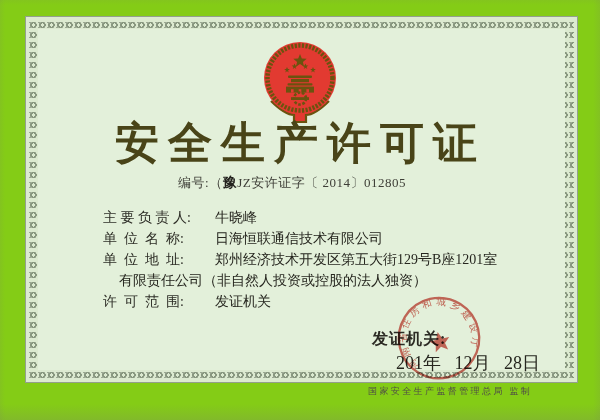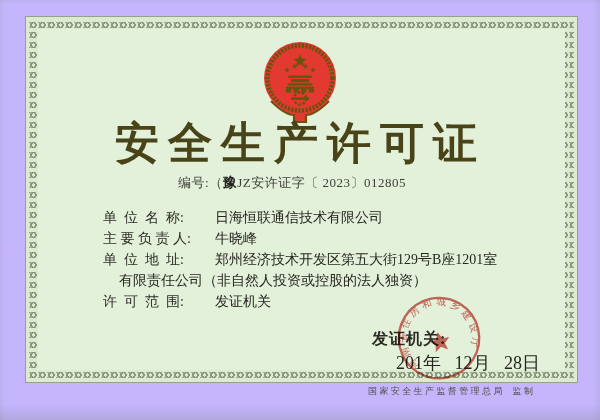--- a/index.html
+++ b/index.html
@@ -1,18 +1,18 @@
 <!DOCTYPE html>
 <html><head>
 <meta charset="utf-8">
 <style>
   html,body{margin:0;padding:0;}
   #root{
     position:relative; width:600px; height:420px; overflow:hidden;
-    background:#c4b5fd;
+    background:#84cc16;
     font-family:"Liberation Serif", serif;
   }
   
   .edge-bottom{position:absolute;left:0;right:0;bottom:0;height:16px;
     background:linear-gradient(to bottom, rgba(120,120,115,0) 0%, rgba(120,120,115,.22) 100%);}
   .edge-right{position:absolute;top:0;bottom:0;right:0;width:7px;
     background:linear-gradient(to right, rgba(120,120,115,0), rgba(120,120,115,.12));}
   .edge-left{position:absolute;top:0;bottom:0;left:0;width:5px;
     background:linear-gradient(to left, rgba(120,120,115,0), rgba(120,120,115,.10));}
   .edge-top{position:absolute;left:0;right:0;top:0;height:5px;
@@ -74,21 +74,21 @@
   }
   .issue-date{
     position:absolute; left:396px; top:351px; font-size:18px; color:#26261f; white-space:pre;
   }
   .seal{position:absolute; left:389px; top:290px; width:100px; height:98px;
     opacity:.82; mix-blend-mode:multiply;}
 
   
   .footer{
     position:absolute; left:368px; top:385px; font-size:9px; letter-spacing:2.4px;
-    color:#504e46; white-space:pre;font-family:Liberation Mono, monospace;
+    color:#504e46; white-space:pre;
   }
 </style>
 </head>
 <body>
 
 <div id="root">
 
   <div class="green-frame">
     <div class="chain-band"></div>
     <div class="inner-field"></div>
@@ -116,30 +116,30 @@
       <rect x="30" y="48.2" width="2.6" height="3.4"></rect>
       <rect x="37.7" y="48.2" width="2.6" height="3.4"></rect>
       <rect x="45.4" y="48.2" width="2.6" height="3.4"></rect>
     </g>
     <circle cx="39" cy="57.5" r="6" fill="none" stroke="#6b530f" stroke-width="2.6" stroke-dasharray="2.6 1.6"></circle>
     <rect x="30" y="56.2" width="18" height="2.8" fill="#6b530f"></rect>
   </svg>
 
   <div class="title">安全生产许可证</div>
 
-  <div class="serial"><span>编号:（</span><span class="prov">豫</span><span>JZ安许证字〔 2023〕012805</span></div>
+  <div class="serial"><span>编号:（</span><span class="prov">豫</span><span>JZ安许证字〔 2014〕012805</span></div>
 
   <div class="rows">
     <div class="row">
+      <span class="lab">主 要 负 责 人:</span>
+      <span class="val">牛晓峰</span>
+    </div>
+    <div class="row">
       <span class="lab">单  位  名  称:</span>
       <span class="val">日海恒联通信技术有限公司</span>
-    </div>
-    <div class="row">
-      <span class="lab">主 要 负 责 人:</span>
-      <span class="val">牛晓峰</span>
     </div>
     <div class="row">
       <span class="lab">单  位  地  址:</span>
       <span class="val">郑州经济技术开发区第五大街129号B座1201室</span>
     </div>
     <div class="row">
       <span class="val">有限责任公司（非自然人投资或控股的法人独资）</span>
     </div>
     <div class="row">
       <span class="lab">许  可  范  围:</span>

